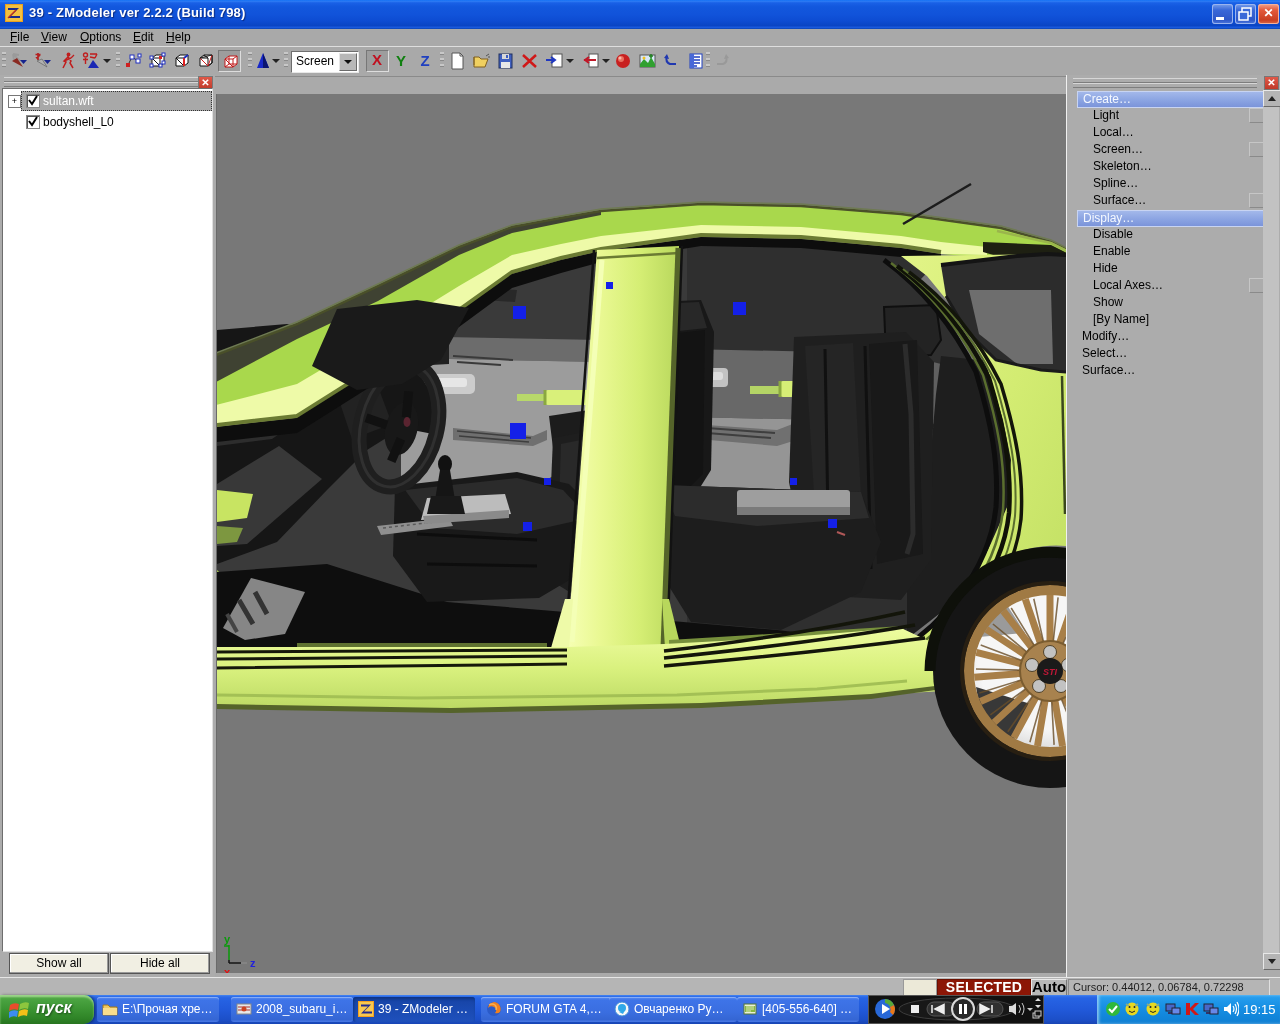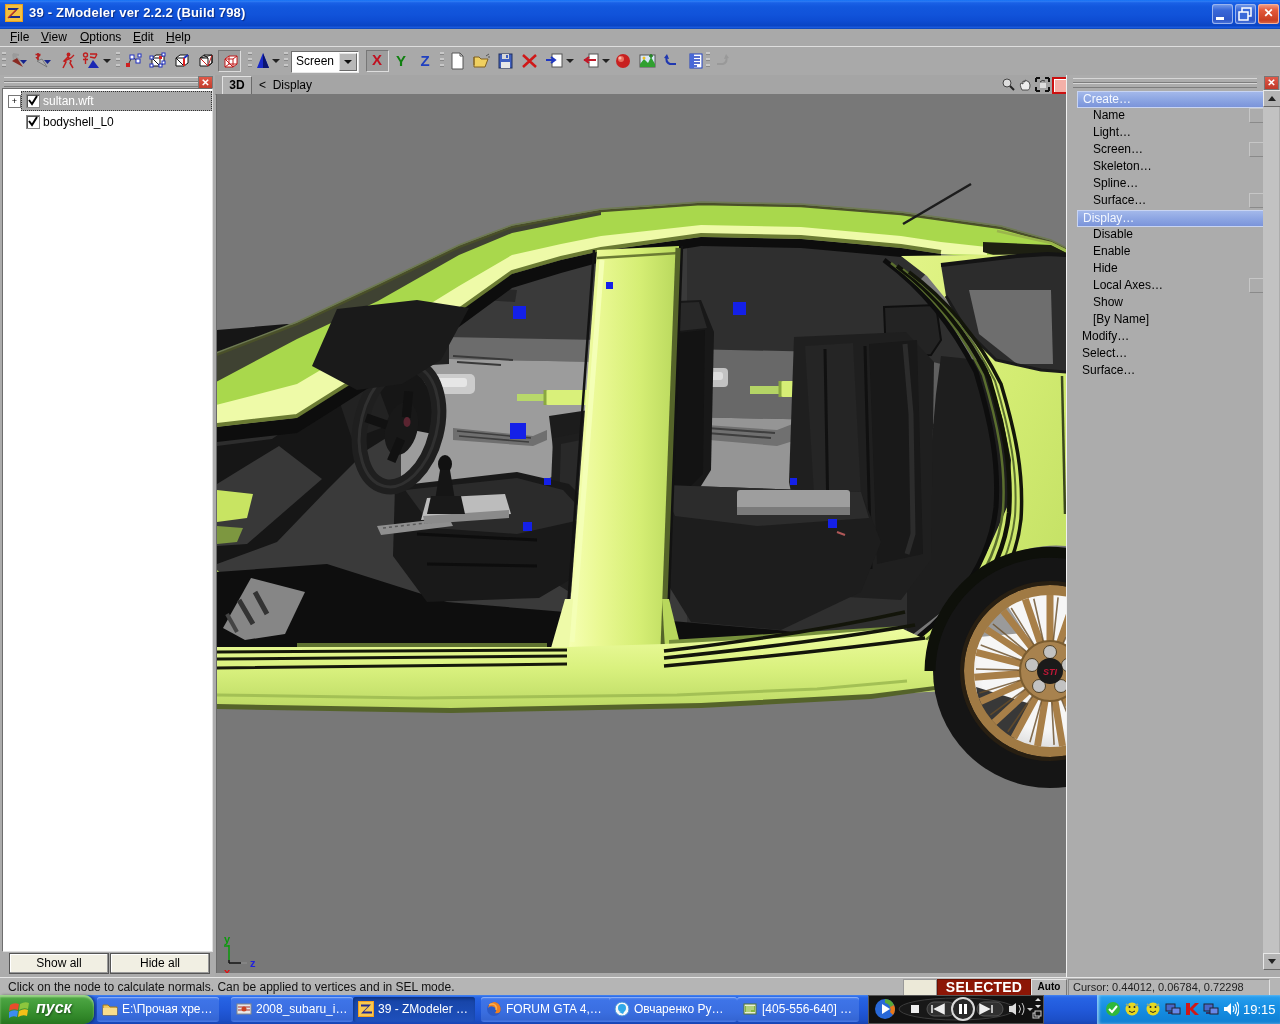--- a/index.html
+++ b/index.html
@@ -58,21 +58,21 @@
 #rscroll{position:absolute;left:196px;top:15px;width:16px;height:880px;background:#c2c2c2;}
 .sbtn{position:absolute;left:0;width:16px;height:15px;background:#b4b4b4;border:1px solid;border-color:#e8e8e8 #6a6a6a #6a6a6a #e8e8e8;}
 .sbtn:after{content:"";position:absolute;left:4px;}
 #sup:after{top:5px;border-left:4px solid transparent;border-right:4px solid transparent;border-bottom:5px solid #222;}
 #sdown:after{top:5px;border-left:4px solid transparent;border-right:4px solid transparent;border-top:5px solid #222;}
 
 #statusbar{left:0;top:977px;width:1280px;height:18px;background:#b5b5b5;border-top:1px solid #e6e6e6;font-size:12px;}
 #statusbar .st1{position:absolute;left:8px;top:2px;color:#111;}
 #stbox{position:absolute;left:903px;top:1px;width:32px;height:15px;background:#ece9d8;border:1px solid #999;}
 #selmode{position:absolute;left:937px;top:1px;width:92px;height:15px;background:#8c1606;color:#fff;font-weight:bold;font-size:14px;letter-spacing:0.2px;text-align:center;line-height:15px;border:1px solid #6a1000;}
-#autob{position:absolute;left:1031px;top:1px;width:34px;height:15px;background:#b8b8b8;border:1px solid;border-color:#e8e8e8 #777 #777 #e8e8e8;font-weight:bold;font-size:10px;text-align:center;line-height:14px;}
+#autob{position:absolute;left:1031px;top:1px;width:34px;height:15px;background:#b8b8b8;border:1px solid;border-color:#e8e8e8 #777 #777 #e8e8e8;font-weight:bold;font-size:15px;text-align:center;line-height:14px;}
 #cursorb{position:absolute;left:1068px;top:1px;width:196px;height:15px;border:1px solid;border-color:#8a8a8a #e0e0e0 #e0e0e0 #8a8a8a;color:#222;font-size:11px;line-height:14px;padding-left:4px;}
 
 #taskbar{left:0;top:995px;width:1280px;height:29px;
  background:linear-gradient(180deg,#4687f1 0%,#2d6ae8 6%,#2663e4 12%,#2159da 50%,#1c4fc8 85%,#1845b4 100%);}
 #startbtn{position:absolute;left:0;top:0;width:94px;height:29px;border-radius:0 10px 10px 0;
  background:linear-gradient(180deg,#7ebe6e 0%,#4da643 10%,#3d9634 45%,#2f8427 80%,#27741f 100%);
  box-shadow:inset 0 2px 2px #9bd48a, 2px 0 3px rgba(0,0,0,.4);}
 #startbtn .stxt{position:absolute;left:36px;top:4px;color:#fff;font-size:16px;font-weight:bold;font-style:italic;text-shadow:1px 1px 2px #1e4f1a;}
 .task{position:absolute;top:2px;height:25px;border-radius:3px;background:linear-gradient(180deg,#5b8ef2 0%,#3e74e8 12%,#3a6ee0 60%,#3566d4 90%,#4a7ae6 100%);box-shadow:inset 0 1px 0 #86acf5;color:#fff;font-size:12px;}
 .task.active{background:linear-gradient(180deg,#1743a4 0%,#1a4ab2 50%,#1f50bc 100%);box-shadow:inset 1px 2px 3px #0e3480;}
@@ -305,37 +305,20 @@
           <svg width="12" height="12">
             <path d="M2 5 l3 4 l5 -8" stroke="#000" stroke-width="2" fill="none"></path>
           </svg>
         </div>
       <div class="trow" style="left:40px;top:26px;color:#000">bodyshell_L0</div>
     </div>
     <div class="btn" style="left:9px;top:878px;width:98px">Show all</div>
     <div class="btn" style="left:110px;top:878px;width:98px">Hide all</div>
   </div>
 
-  <div id="vphead" class="abs">
-    <div id="tab3d">3D</div>
-    <span class="disp">&lt;&nbsp;&nbsp;Display</span>
-    <svg class="vpic" style="left:786px" viewBox="0 0 15 15">
-        <circle cx="6" cy="6" r="4" fill="#ddd" stroke="#444"></circle>
-        <path d="M9 9 L13 13" stroke="#222" stroke-width="2"></path>
-      </svg>
-    <svg class="vpic" style="left:803px" viewBox="0 0 15 15">
-        <path d="M4 13 C2 9 2 7 3 6 l2 1 V4 l2 1 V3 l2 1 V4 l2 1 l1 3 c0 3 -1 5 -2 5 z" fill="#eee" stroke="#333" stroke-width=".8"></path>
-      </svg>
-    <svg class="vpic" style="left:820px" viewBox="0 0 15 15">
-        <path d="M1 1 h4 M1 1 v4 M14 1 h-4 M14 1 v4 M1 14 h4 M1 14 v-4 M14 14 h-4 M14 14 v-4" stroke="#111" stroke-width="2"></path>
-        <rect x="5" y="6" width="6" height="5" fill="#ddd"></rect>
-        <path d="M5 5 a4 4 0 0 1 5 -1" stroke="#333" fill="none"></path>
-      </svg>
-    <div style="position:absolute;left:837px;top:2px;width:13px;height:13px;background:#f4b0a8;border:2px solid #cc1010;box-shadow:inset 1px 1px 0 #fff"></div>
-  </div>
 
   <div id="viewport" class="abs">
   <svg width="849" height="879" viewBox="0 0 849 879">
     <defs>
       <linearGradient id="bp" x1="0" y1="0" x2="1" y2="0">
         <stop offset="0" stop-color="#f6ffb4"></stop>
             <stop offset="0.3" stop-color="#e9f892"></stop>
         <stop offset="0.65" stop-color="#d5ee74"></stop>
             <stop offset="1" stop-color="#b8d75c"></stop>
       </linearGradient>
@@ -543,23 +526,23 @@
       <text x="7" y="882" fill="#e01010">x</text>
     </g>
   </svg>
   </div>
 
   <div id="rightpanel" class="abs">
     <div class="grab" style="top:3px;left:6px;width:184px"></div>
     <div class="grab" style="top:8px;left:6px;width:184px"></div>
     <div class="redx" style="left:197px;top:1px">✕</div>
     <div class="rhl" style="top:16px;padding-left:5px">Create…</div>
-    <div class="ritem" style="top:33px;padding-left:16px">Name</div>
+    <div class="ritem" style="top:33px;padding-left:16px">Light</div>
     <div class="rbox" style="top:33px"></div>
-    <div class="ritem" style="top:50px;padding-left:16px">Light…</div>
+    <div class="ritem" style="top:50px;padding-left:16px">Local…</div>
     <div class="ritem" style="top:67px;padding-left:16px">Screen…</div>
     <div class="rbox" style="top:67px"></div>
     <div class="ritem" style="top:84px;padding-left:16px">Skeleton…</div>
     <div class="ritem" style="top:101px;padding-left:16px">Spline…</div>
     <div class="ritem" style="top:118px;padding-left:16px">Surface…</div>
     <div class="rbox" style="top:118px"></div>
     <div class="rhl" style="top:135px;padding-left:5px">Display…</div>
     <div class="ritem" style="top:152px;padding-left:16px">Disable</div>
     <div class="ritem" style="top:169px;padding-left:16px">Enable</div>
     <div class="ritem" style="top:186px;padding-left:16px">Hide</div>
@@ -570,21 +553,20 @@
     <div class="ritem" style="top:254px;padding-left:5px">Modify…</div>
     <div class="ritem" style="top:271px;padding-left:5px">Select…</div>
     <div class="ritem" style="top:288px;padding-left:5px">Surface…</div>
     <div id="rscroll">
       <div class="sbtn" id="sup" style="top:0"></div>
       <div class="sbtn" id="sdown" style="top:863px"></div>
     </div>
   </div>
 
   <div id="statusbar" class="abs">
-    <span class="st1">Click on the node to calculate normals. Can be applied to vertices and in SEL mode.</span>
     <div id="stbox"></div>
     <div id="selmode">SELECTED MODE</div>
     <div id="autob">Auto</div>
     <div id="cursorb">Cursor: 0.44012, 0.06784, 0.72298</div>
   </div>
 
   <div id="taskbar" class="abs">
     <div id="startbtn">
       <svg style="position:absolute;left:8px;top:5px" width="24" height="20" viewBox="0 0 24 20">
         <path d="M2 5 q4 -3 9 -1 l-1 6 q-5 -2 -9 1 z" fill="#e84c2c"></path>

